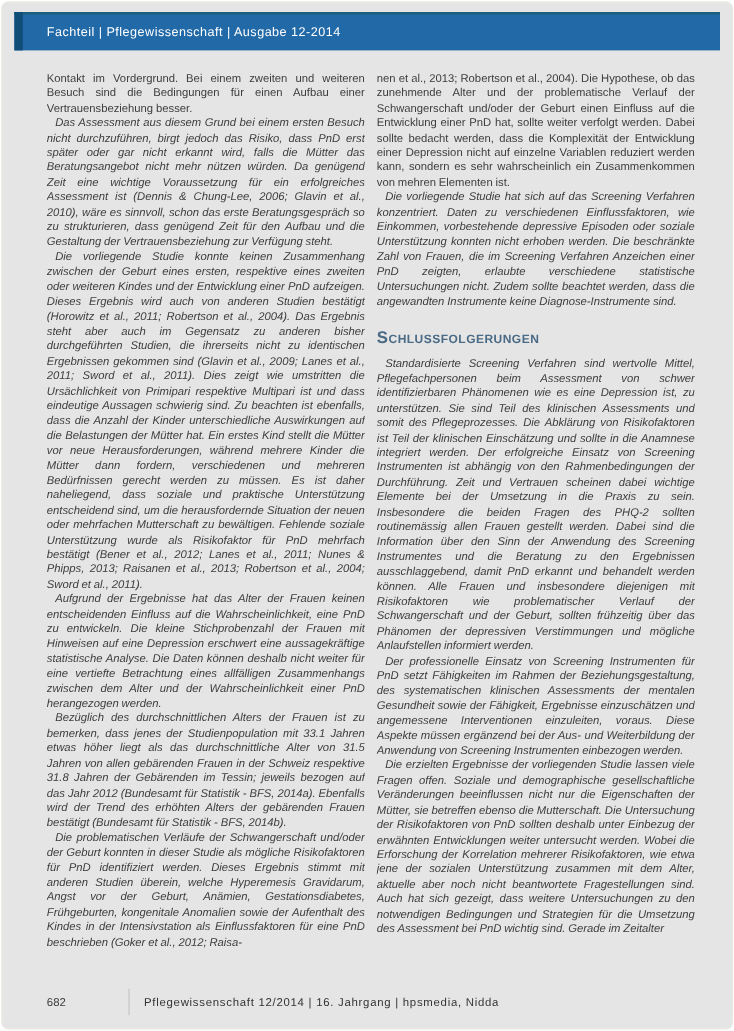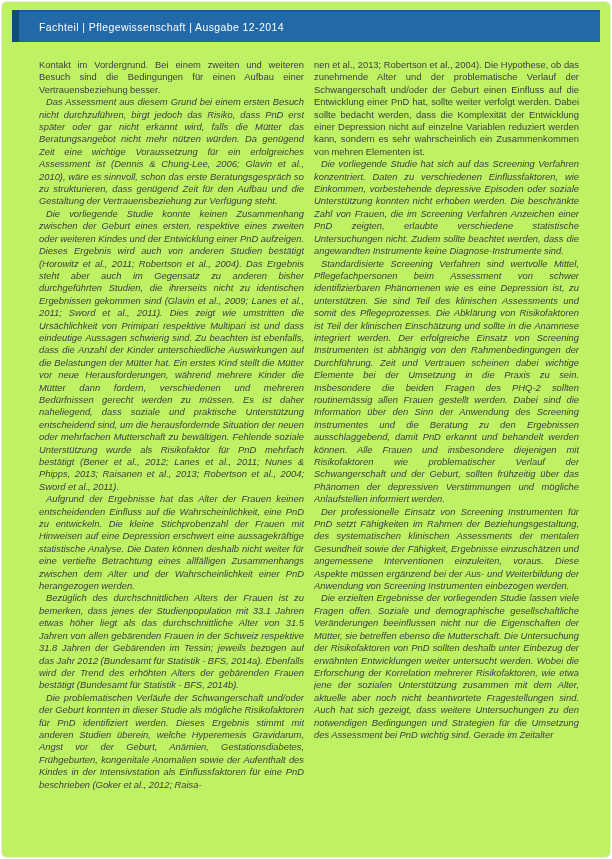--- a/index.html
+++ b/index.html
@@ -15,21 +15,21 @@
     font-family:"Liberation Sans",sans-serif;
     background:#ffffff;
     position:relative;
     overflow:hidden;
   }
   .page{
     position:absolute;
     inset:1px;
     border:1px solid #eceae4;
     border-radius:6px;
-    background:#bef264;
+    background:#e5e5e5;
   }
   
   .topbar{
     position:absolute;
     left:10px;
     right:10px;
     top:8px;
     height:32px;
     background:var(--header-bar);
     border-top:2px solid var(--header-top-edge);
@@ -130,22 +130,28 @@
           <p class="para indent">Aufgrund der Ergebnisse hat das Alter der Frauen keinen entscheidenden Einfluss auf die Wahrscheinlichkeit, eine PnD zu entwickeln. Die kleine Stichprobenzahl der Frauen mit Hinweisen auf eine Depression erschwert eine aussagekräftige statistische Analyse. Die Daten können deshalb nicht weiter für eine vertiefte Betrachtung eines allfälligen Zusammenhangs zwischen dem Alter und der Wahrscheinlichkeit einer PnD herangezogen werden.</p>
           <p class="para indent">Bezüglich des durchschnittlichen Alters der Frauen ist zu bemerken, dass jenes der Studienpopulation mit 33.1 Jahren etwas höher liegt als das durchschnittliche Alter von 31.5 Jahren von allen gebärenden Frauen in der Schweiz respektive 31.8 Jahren der Gebärenden im Tessin; jeweils bezogen auf das Jahr 2012 (Bundesamt für Statistik - BFS, 2014a). Ebenfalls wird der Trend des erhöhten Alters der gebärenden Frauen bestätigt (Bundesamt für Statistik - BFS, 2014b).</p>
           <p class="para indent">Die problematischen Verläufe der Schwangerschaft und/oder der Geburt konnten in dieser Studie als mögliche Risikofaktoren für PnD identifiziert werden. Dieses Ergebnis stimmt mit anderen Studien überein, welche Hyperemesis Gravidarum, Angst vor der Geburt, Anämien, Gestationsdiabetes, Frühgeburten, kongenitale Anomalien sowie der Aufenthalt des Kindes in der Intensivstation als Einflussfaktoren für eine PnD beschrieben (Goker et al., 2012; Raisa-</p>
         </div>
     </section>
     <section class="col">
       <div>
           <p class="para">nen et al., 2013; Robertson et al., 2004). Die Hypothese, ob das zunehmende Alter und der problematische Verlauf der Schwangerschaft und/oder der Geburt einen Einfluss auf die Entwicklung einer PnD hat, sollte weiter verfolgt werden. Dabei sollte bedacht werden, dass die Komplexität der Entwicklung einer Depression nicht auf einzelne Variablen reduziert werden kann, sondern es sehr wahrscheinlich ein Zusammenkommen von mehren Elementen ist.</p>
           <p class="para indent">Die vorliegende Studie hat sich auf das Screening Verfahren konzentriert. Daten zu verschiedenen Einflussfaktoren, wie Einkommen, vorbestehende depressive Episoden oder soziale Unterstützung konnten nicht erhoben werden. Die beschränkte Zahl von Frauen, die im Screening Verfahren Anzeichen einer PnD zeigten, erlaubte verschiedene statistische Untersuchungen nicht. Zudem sollte beachtet werden, dass die angewandten Instrumente keine Diagnose-Instrumente sind.</p>
         </div>
+      <h2 class="section-heading">Schlussfolgerungen</h2>
       <div>
           <p class="para indent">Standardisierte Screening Verfahren sind wertvolle Mittel, Pflegefachpersonen beim Assessment von schwer identifizierbaren Phänomenen wie es eine Depression ist, zu unterstützen. Sie sind Teil des klinischen Assessments und somit des Pflegeprozesses. Die Abklärung von Risikofaktoren ist Teil der klinischen Einschätzung und sollte in die Anamnese integriert werden. Der erfolgreiche Einsatz von Screening Instrumenten ist abhängig von den Rahmenbedingungen der Durchführung. Zeit und Vertrauen scheinen dabei wichtige Elemente bei der Umsetzung in die Praxis zu sein. Insbesondere die beiden Fragen des PHQ-2 sollten routinemässig allen Frauen gestellt werden. Dabei sind die Information über den Sinn der Anwendung des Screening Instrumentes und die Beratung zu den Ergebnissen ausschlaggebend, damit PnD erkannt und behandelt werden können. Alle Frauen und insbesondere diejenigen mit Risikofaktoren wie problematischer Verlauf der Schwangerschaft und der Geburt, sollten frühzeitig über das Phänomen der depressiven Verstimmungen und mögliche Anlaufstellen informiert werden.</p>
           <p class="para indent">Der professionelle Einsatz von Screening Instrumenten für PnD setzt Fähigkeiten im Rahmen der Beziehungsgestaltung, des systematischen klinischen Assessments der mentalen Gesundheit sowie der Fähigkeit, Ergebnisse einzuschätzen und angemessene Interventionen einzuleiten, voraus. Diese Aspekte müssen ergänzend bei der Aus- und Weiterbildung der Anwendung von Screening Instrumenten einbezogen werden.</p>
           <p class="para indent">Die erzielten Ergebnisse der vorliegenden Studie lassen viele Fragen offen. Soziale und demographische gesellschaftliche Veränderungen beeinflussen nicht nur die Eigenschaften der Mütter, sie betreffen ebenso die Mutterschaft. Die Untersuchung der Risikofaktoren von PnD sollten deshalb unter Einbezug der erwähnten Entwicklungen weiter untersucht werden. Wobei die Erforschung der Korrelation mehrerer Risikofaktoren, wie etwa jene der sozialen Unterstützung zusammen mit dem Alter, aktuelle aber noch nicht beantwortete Fragestellungen sind. Auch hat sich gezeigt, dass weitere Untersuchungen zu den notwendigen Bedingungen und Strategien für die Umsetzung des Assessment bei PnD wichtig sind. Gerade im Zeitalter</p>
         </div>
     </section>
   </main>
 
+  <footer class="footer">
+    <span class="page-num">682</span>
+    <span class="footer-divider"></span>
+    <span class="journal-line">Pflegewissenschaft 12/2014 | 16. Jahrgang | hpsmedia, Nidda</span>
+  </footer>
 
 </div>
 
 </body></html>

